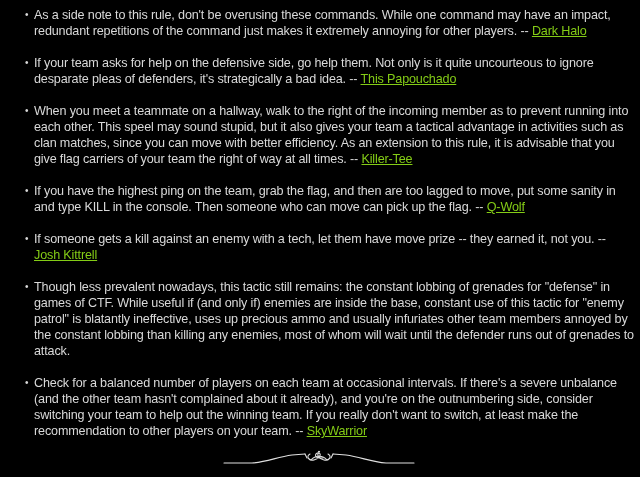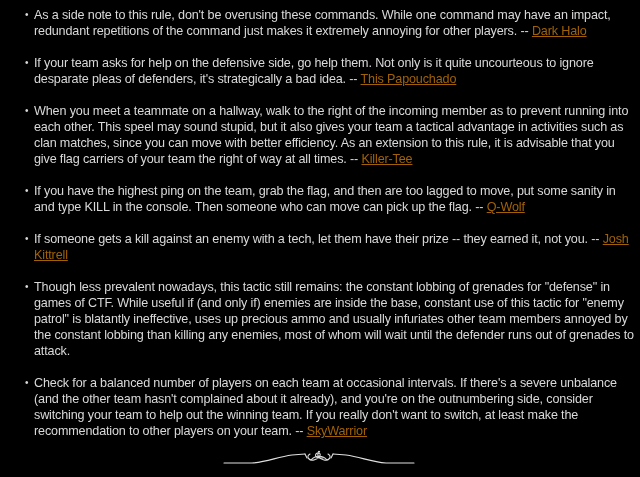--- a/index.html
+++ b/index.html
@@ -34,21 +34,21 @@
     letter-spacing: -0.15px;
   }
   ul.tips li .bullet {
     position: absolute;
     left: -9px;
     top: 0;
     font-size: 10px;
     color: #d9d9d9;
   }
   a.author {
-    color: #a16207;
+    color: #84cc16;
     text-decoration: underline;
   }
   .divider {
     position: absolute;
     left: 222px;
     top: 448px;
     width: 194px;
     height: 22px;
   }
 </style>
@@ -68,21 +68,21 @@
     <li>
       <span class="bullet">•</span>
       <span>When you meet a teammate on a hallway, walk to the right of the incoming member as to prevent running into each other. This speel may sound stupid, but it also gives your team a tactical advantage in activities such as clan matches, since you can move with better efficiency. As an extension to this rule, it is advisable that you give flag carriers of your team the right of way at all times. -- </span><a class="author" href="#">Killer-Tee</a>
     </li>
     <li>
       <span class="bullet">•</span>
       <span>If you have the highest ping on the team, grab the flag, and then are too lagged to move, put some sanity in and type KILL in the console. Then someone who can move can pick up the flag. -- </span><a class="author" href="#">Q-Wolf</a>
     </li>
     <li>
       <span class="bullet">•</span>
-      <span>If someone gets a kill against an enemy with a tech, let them have their prize -- they earned it, not you. -- </span><a class="author" href="#">Josh Kittrell</a>
+      <span>If someone gets a kill against an enemy with a tech, let them have move prize -- they earned it, not you. -- </span><a class="author" href="#">Josh Kittrell</a>
     </li>
     <li>
       <span class="bullet">•</span>
       <span>Though less prevalent nowadays, this tactic still remains: the constant lobbing of grenades for "defense" in games of CTF. While useful if (and only if) enemies are inside the base, constant use of this tactic for "enemy patrol" is blatantly ineffective, uses up precious ammo and usually infuriates other team members annoyed by the constant lobbing than killing any enemies, most of whom will wait until the defender runs out of grenades to attack.</span>
     </li>
     <li>
       <span class="bullet">•</span>
       <span>Check for a balanced number of players on each team at occasional intervals. If there's a severe unbalance (and the other team hasn't complained about it already), and you're on the outnumbering side, consider switching your team to help out the winning team. If you really don't want to switch, at least make the recommendation to other players on your team. -- </span><a class="author" href="#">SkyWarrior</a>
     </li>
   </ul>

